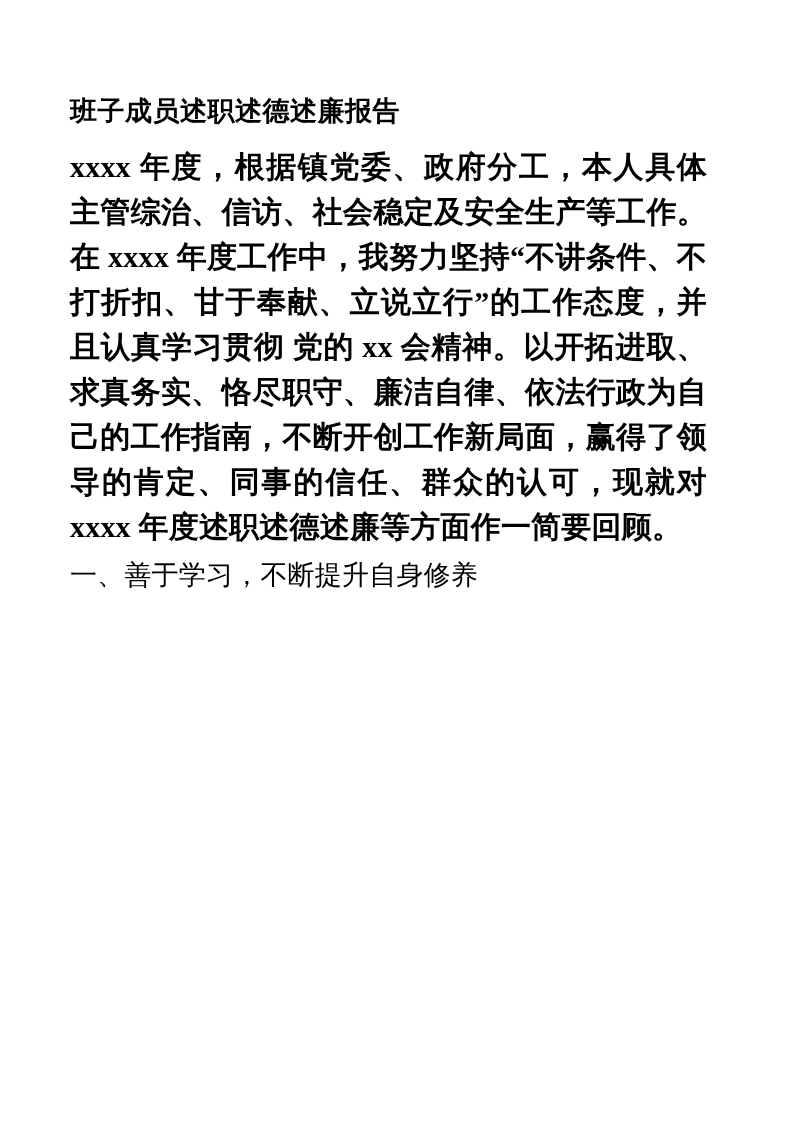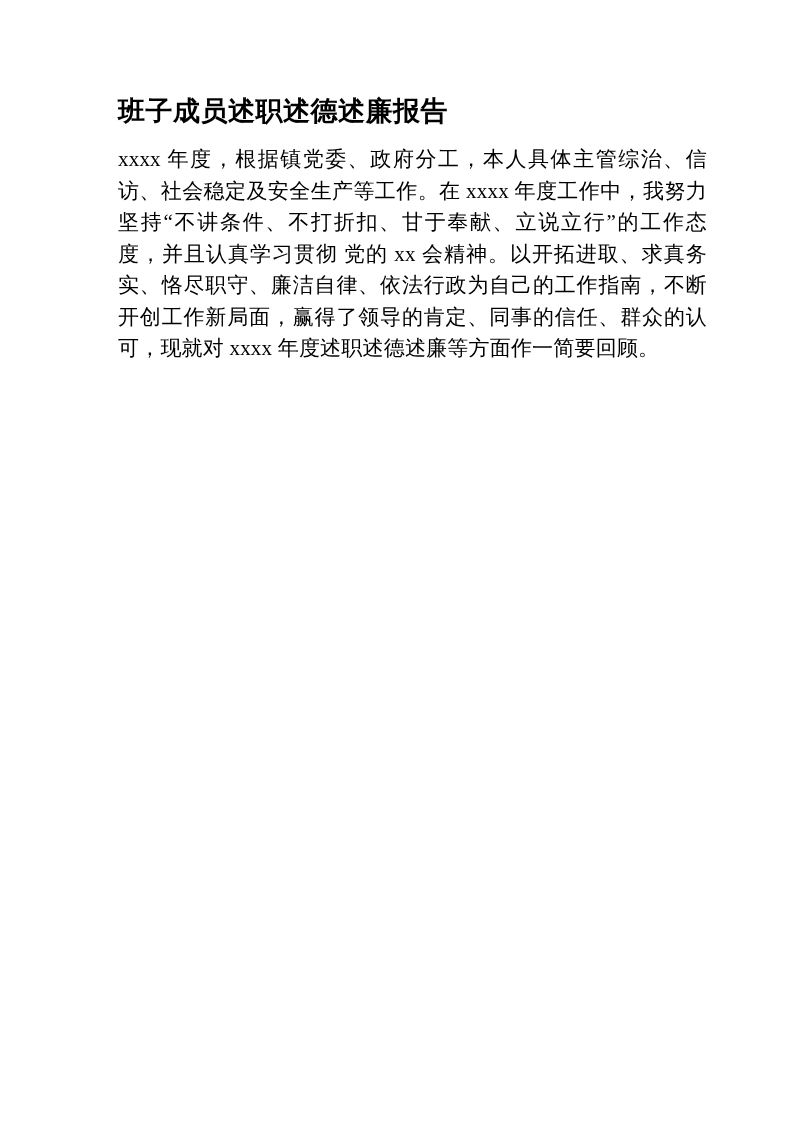--- a/index.html
+++ b/index.html
@@ -11,48 +11,50 @@
     width: 793px;
     height: 1122px;
     font-family: "Liberation Serif", "DejaVu Serif", serif;
     color: #000000;
     overflow: hidden;
   }
   .page {
     width: 793px;
     height: 1122px;
     box-sizing: border-box;
-    padding: 92px 86px 40px 118px;
+    padding: 92px 86px 40px 70px;
     background: #ffffff;
   }
   .doc-title {
     font-size: 27px;
     line-height: 1.42;
     margin: 0 0 14px 0;
     letter-spacing: 0.5px;
   }
   .para {
-    font-size: 21px;
+    font-size: 30px;
     line-height: 1.50;
     margin: 0 0 2px 0;
     text-align: justify;
     text-justify: inter-ideograph;
     letter-spacing: 0.2px;
+    font-weight: bold;
   }
   .para-heading {
     font-size: 27px;
     line-height: 1.50;
     margin: 6px 0 2px 0;
     letter-spacing: 0.2px;
   }
 </style>
 </head>
 <body>
 
 <div class="page">
 
   <h1 class="doc-title">班子成员述职述德述廉报告</h1>
 
   <p class="para">xxxx 年度，根据镇党委、政府分工，本人具体主管综治、信访、社会稳定及安全生产等工作。在 xxxx 年度工作中，我努力坚持“不讲条件、不打折扣、甘于奉献、立说立行”的工作态度，并且认真学习贯彻 党的 xx 会精神。以开拓进取、求真务实、恪尽职守、廉洁自律、依法行政为自己的工作指南，不断开创工作新局面，赢得了领导的肯定、同事的信任、群众的认可，现就对 xxxx 年度述职述德述廉等方面作一简要回顾。</p>
 
+  <p class="para-heading">一、善于学习，不断提升自身修养</p>
 
 
 </div>
 
 </body></html>

